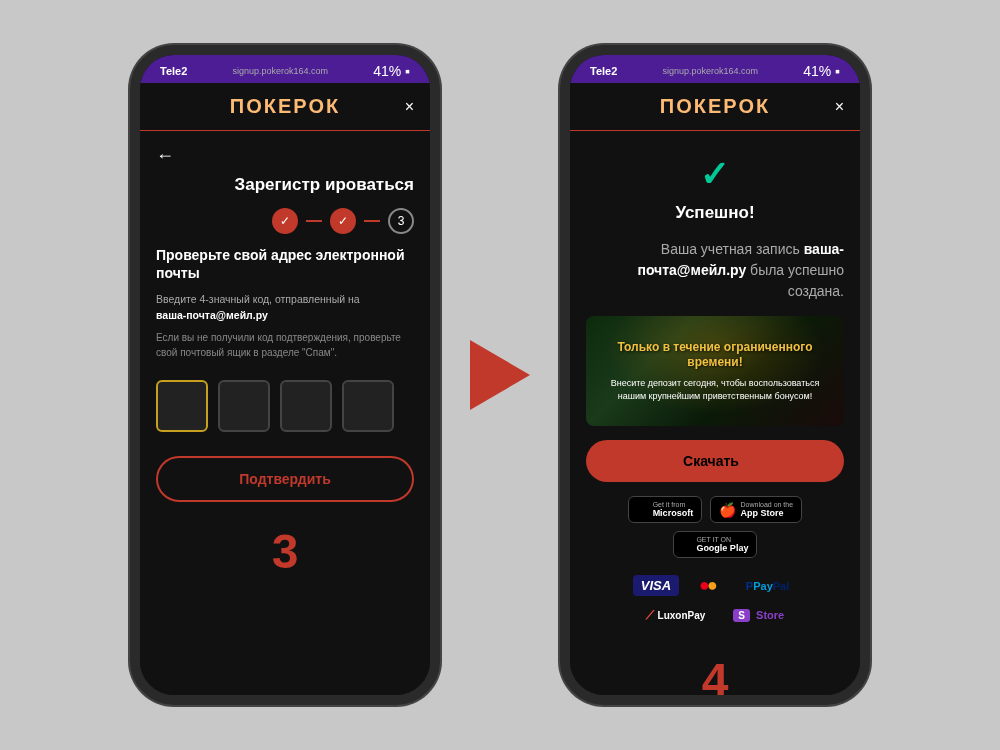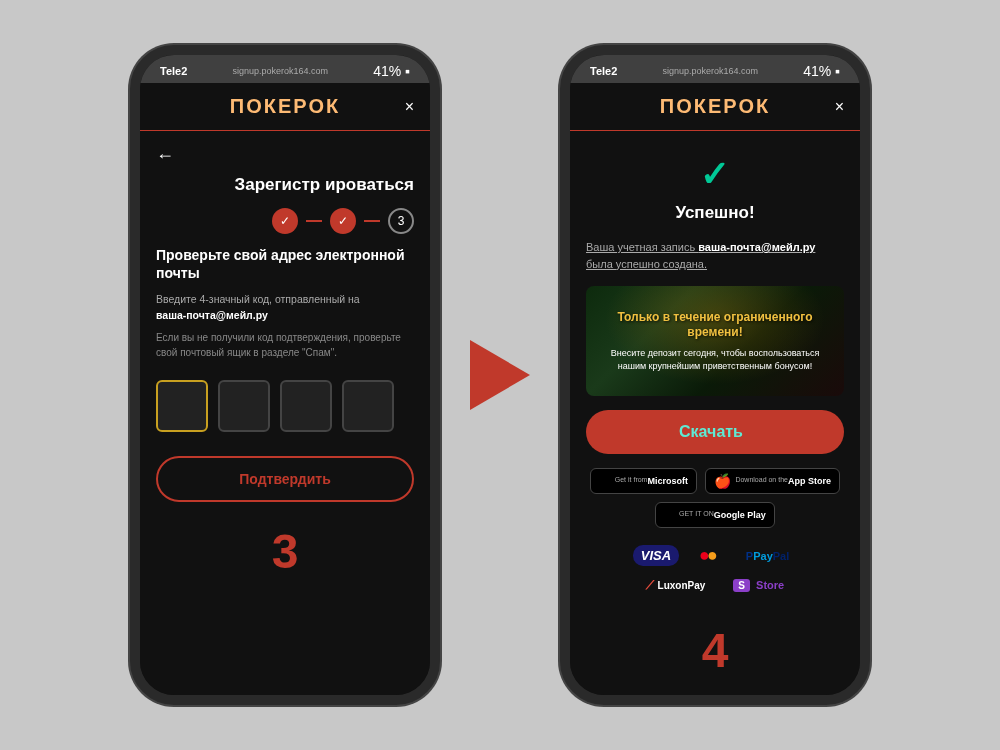--- a/index.html
+++ b/index.html
@@ -37,21 +37,21 @@
       flex-direction: column;
       position: relative;
     }
 
     
     .status-bar {
       display: flex;
       justify-content: space-between;
       align-items: center;
       padding: 8px 20px 4px;
-      background: #404040;
+      background: #4c1d95;
       font-size: 10px;
       color: #fff;
       flex-shrink: 0;
     }
     .status-left { font-weight: 600; font-size: 11px; }
     .status-center { font-size: 9px; color: #aaa; }
     .status-right { display: flex; align-items: center; gap: 4px; font-size: 14px; }
 
     
     .phone-content {
@@ -245,26 +245,25 @@
 
     .success-title {
       text-align: center;
       font-size: 17px;
       font-weight: 700;
       color: #fff;
       margin-bottom: 16px;
     }
 
     .success-desc {
-      text-align: left;
-      font-size: 11px;
+      text-align: right;
+      font-size: 14px;
       color: #aaa;
       line-height: 1.5;
       margin-bottom: 14px;
-      text-decoration: underline;
     }
     .success-desc .email-hl {
       color: #fff;
       font-weight: 600;
     }
 
     
     .promo-banner {
       width: 100%;
       height: 110px;
@@ -304,22 +303,22 @@
       padding: 0 4px;
     }
 
     
     .download-btn {
       width: 100%;
       padding: 13px;
       background: #c0392b;
       border: none;
       border-radius: 24px;
-      color: #5eead4;
-      font-size: 16px;
+      color: #000000;
+      font-size: 14px;
       font-weight: 600;
       cursor: pointer;
       display: flex;
       align-items: center;
       justify-content: center;
       gap: 8px;
       margin-bottom: 14px;
     }
     .apple-icon { font-size: 16px; }
 
@@ -335,30 +334,30 @@
       background: #000;
       border: 1px solid #444;
       border-radius: 6px;
       padding: 4px 8px;
       display: flex;
       align-items: center;
       gap: 4px;
       min-width: 72px;
     }
     .badge-icon { font-size: 14px; }
-    .badge-text-wrap { display: flex; flex-direction: row; }
+    .badge-text-wrap { display: flex; flex-direction: column; }
     .badge-label { font-size: 7px; color: #aaa; }
     .badge-name { font-size: 9px; color: #fff; font-weight: 600; }
     .payment-item {
       font-size: 11px;
       font-weight: 700;
       padding: 3px 8px;
       border-radius: 4px;
     }
-    .visa { color: #fff; background: #1a1a6e; font-style: italic; font-size: 13px; font-weight: 900; border-radius: 10px; }
+    .visa { color: #fff; background: #1a1a6e; font-style: italic; font-size: 13px; font-weight: 900; }
     .mastercard { color: #fff; font-size: 18px; }
     .paypal { color: #009cde; font-size: 11px; font-weight: 700; }
     .luxonpay { color: #fff; font-size: 10px; font-weight: 700; }
     .skrill { color: #8b3fc8; font-size: 11px; font-weight: 700; }
 
     .payment-row {
       display: flex;
       align-items: center;
       justify-content: center;
       gap: 12px;

